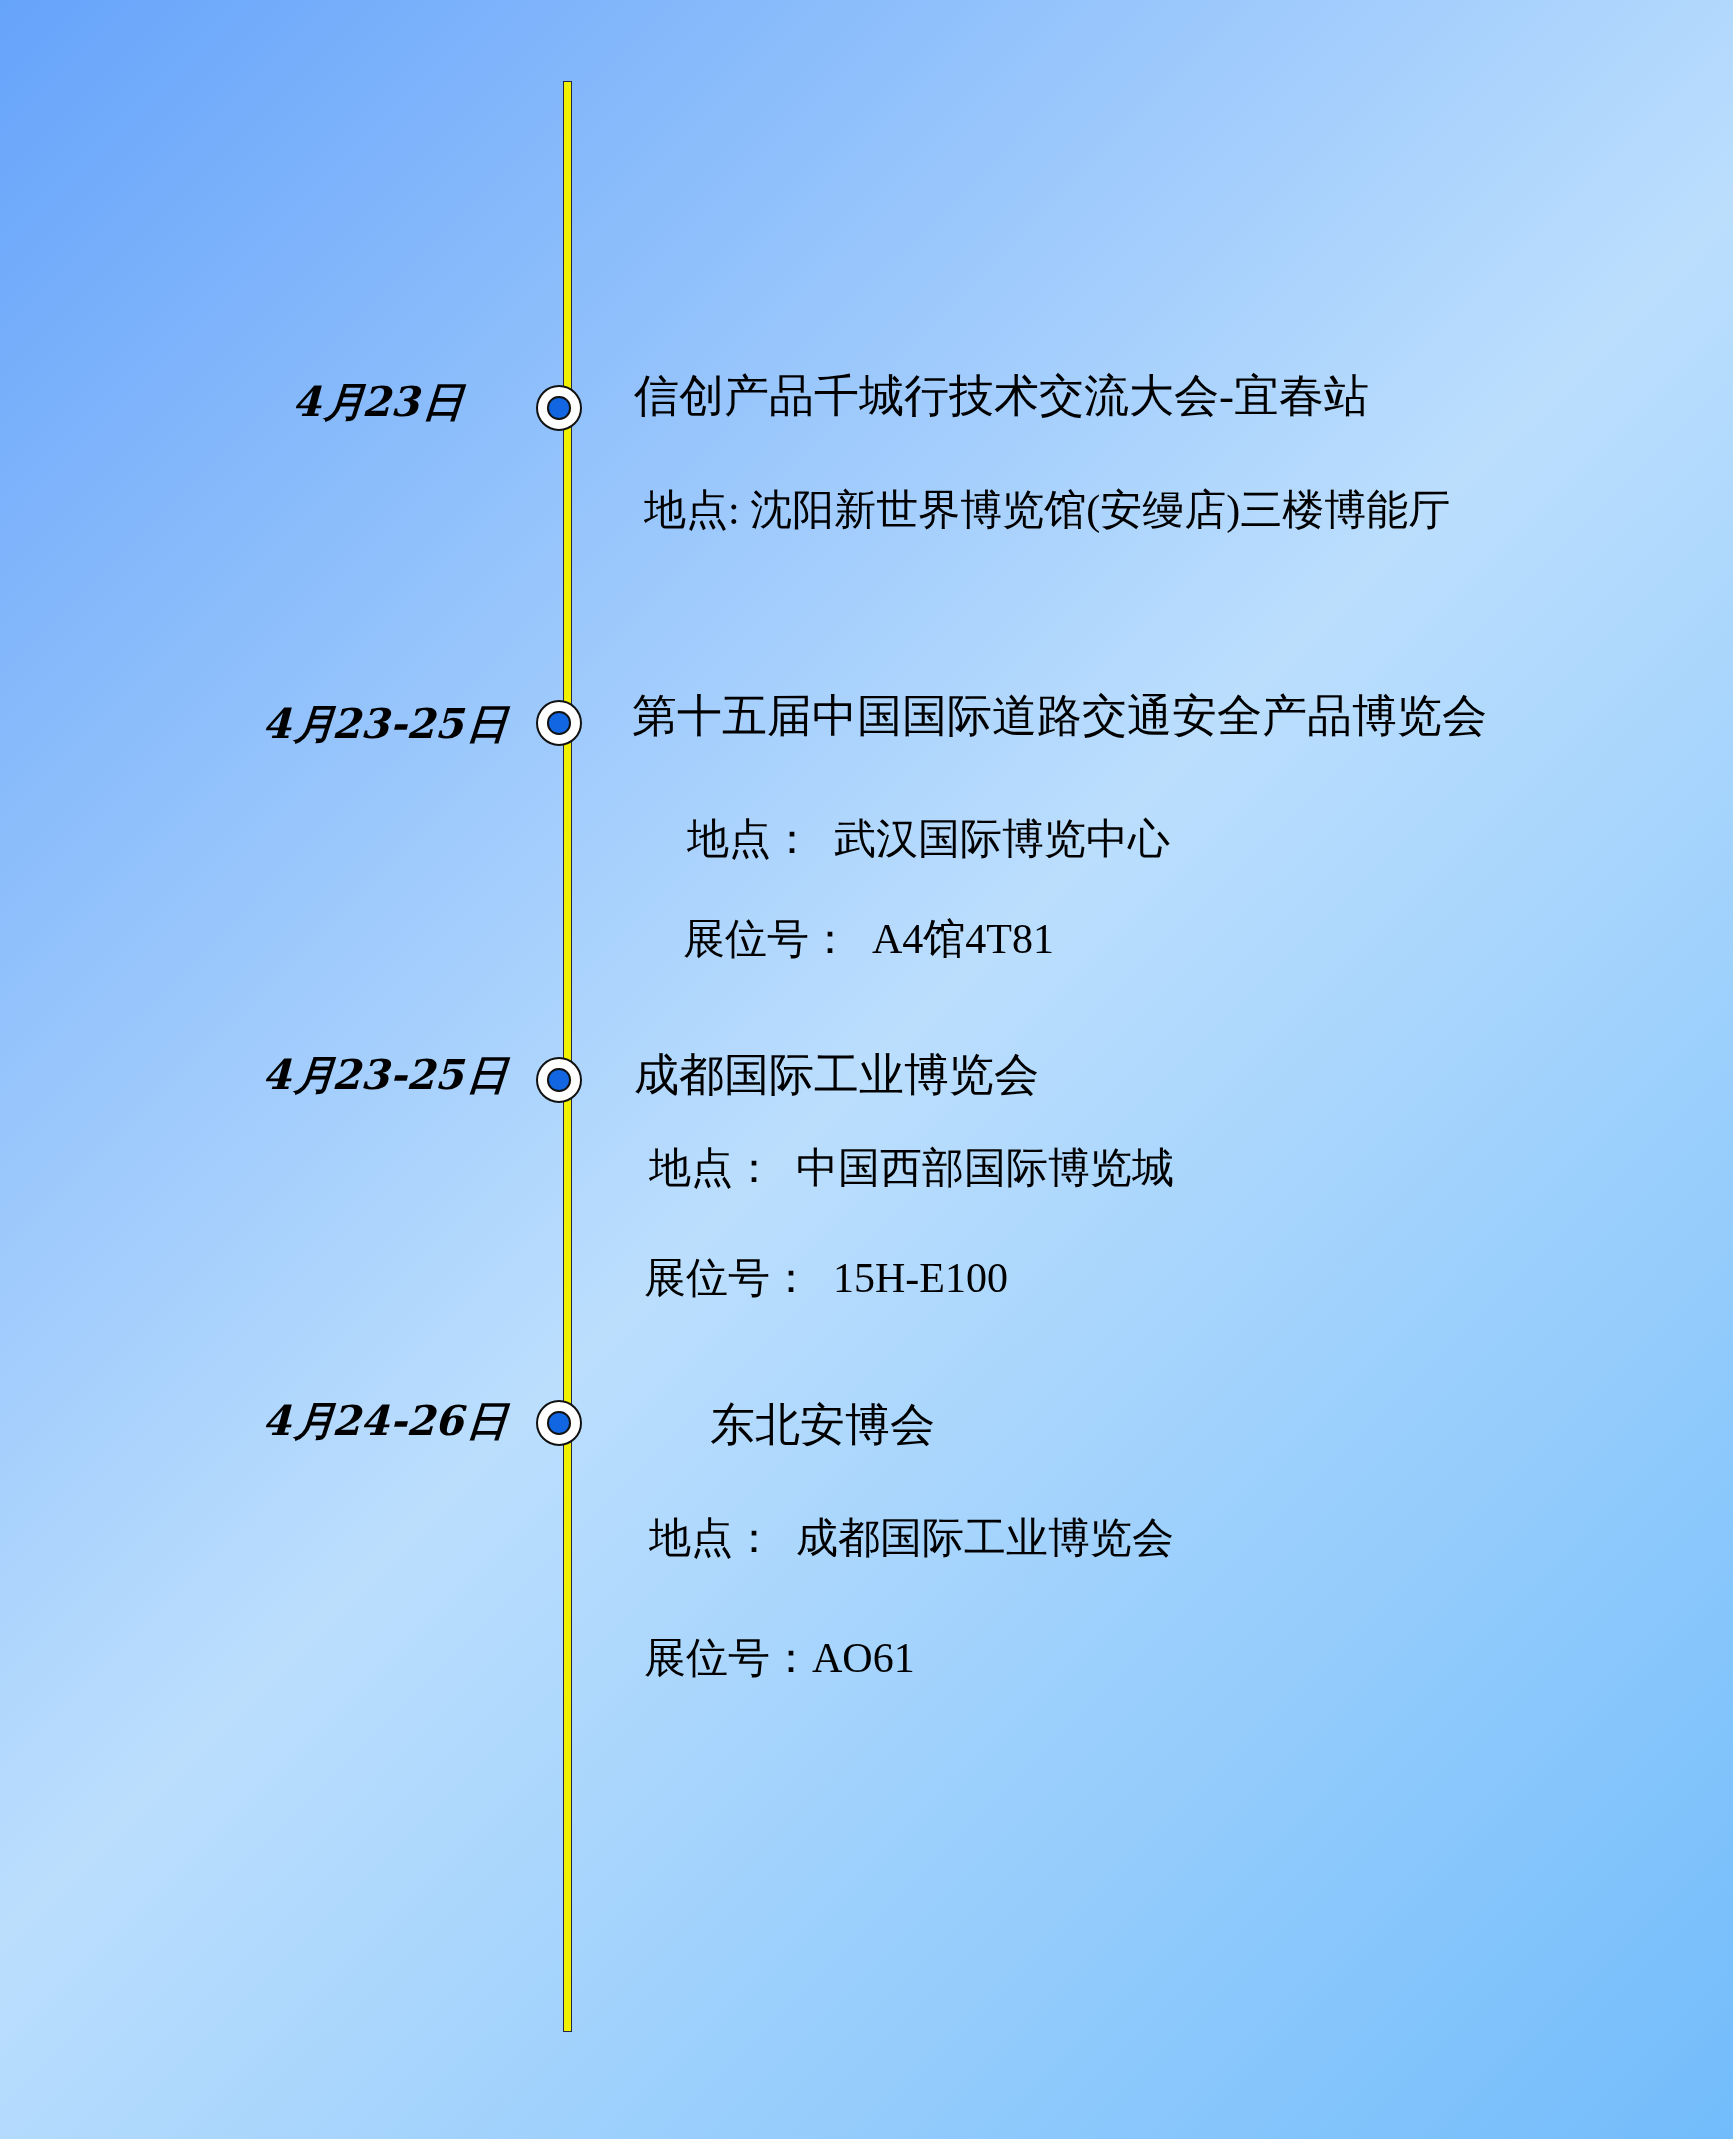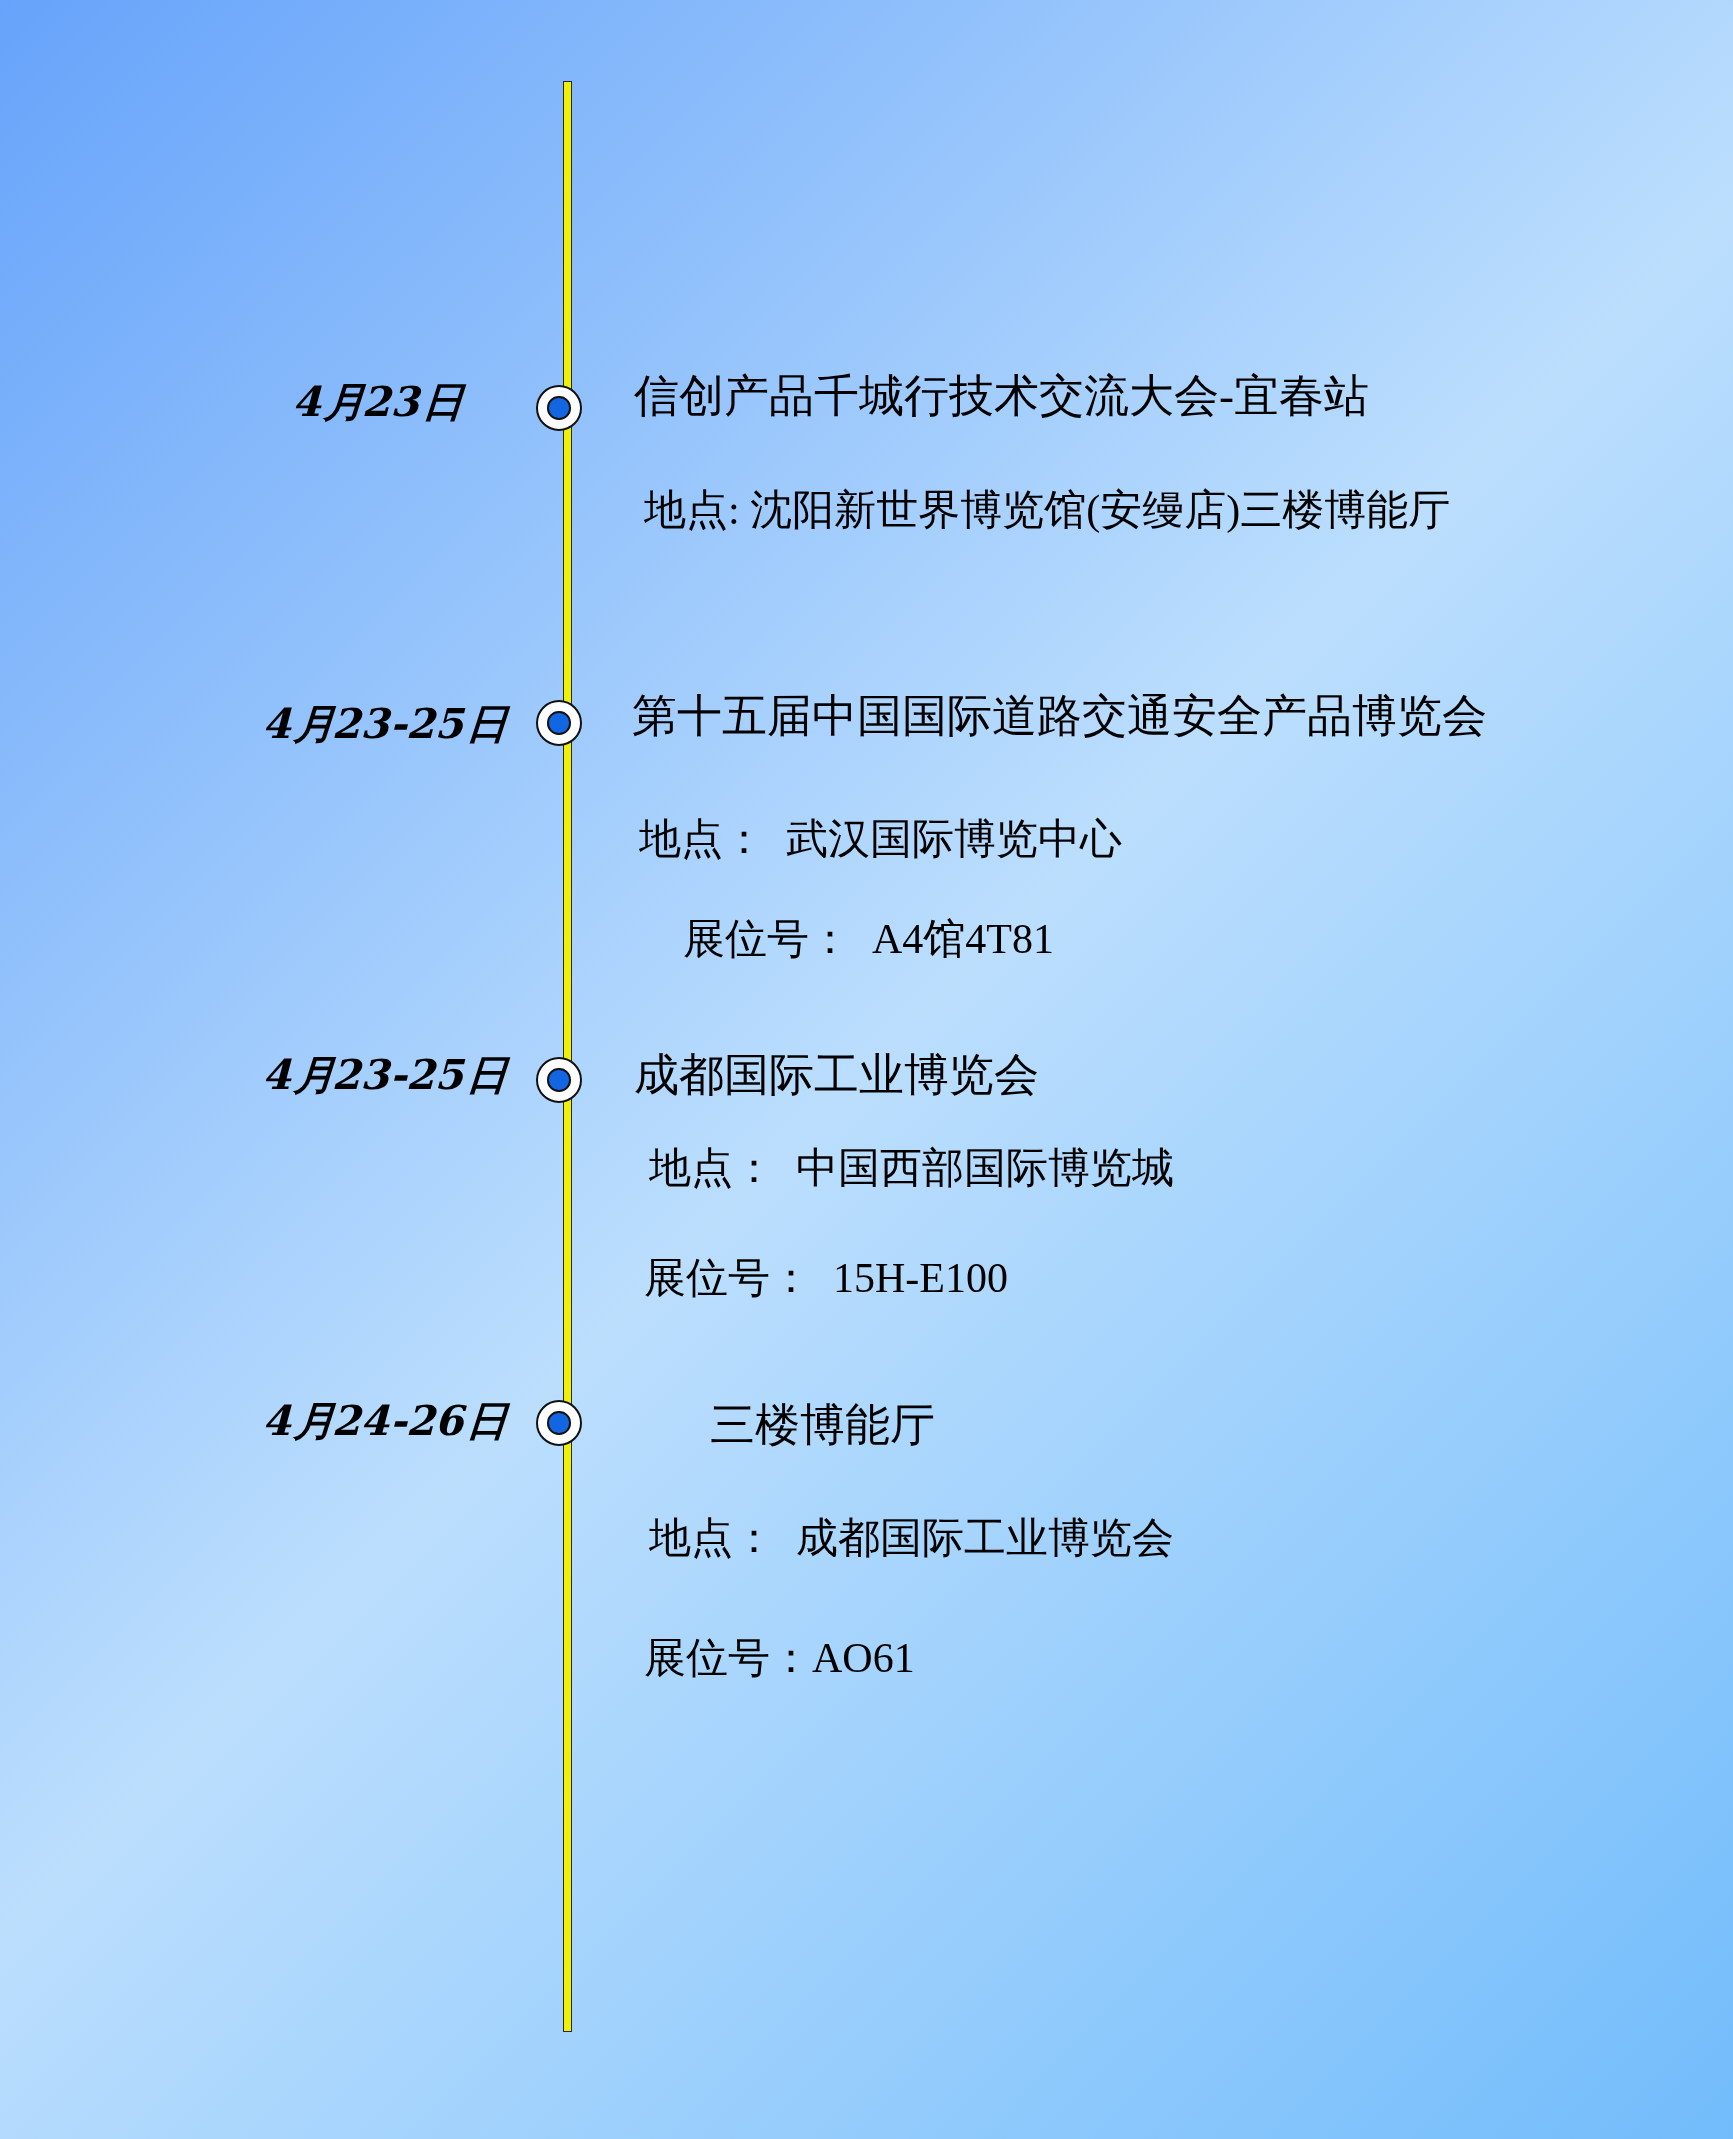--- a/index.html
+++ b/index.html
@@ -49,33 +49,33 @@
   </div>
   <div class="txt date" style="left:296px;top:382px;">4月23日</div>
   <div class="txt title" style="left:634px;top:374px;">信创产品千城行技术交流大会-宜春站</div>
   <div class="txt loc" style="left:644px;top:489px;">地点: 沈阳新世界博览馆(安缦店)三楼博能厅</div>
 
   <div class="tl-node" style="top:700px;">
     <div class="tl-node-dot"></div>
   </div>
   <div class="txt date" style="left:266px;top:704px;">4月23-25日</div>
   <div class="txt title" style="left:632px;top:694px;">第十五届中国国际道路交通安全产品博览会</div>
-  <div class="txt loc" style="left:639px;top:818px;">地点：  武汉国际博览中心</div>
+  <div class="txt loc" style="left:687px;top:818px;">地点：  武汉国际博览中心</div>
   <div class="txt booth" style="left:651px;top:918px;margin-left:32px;">展位号：  A4馆4T81</div>
 
   <div class="tl-node" style="top:1057px;">
     <div class="tl-node-dot"></div>
   </div>
   <div class="txt date" style="left:266px;top:1055px;">4月23-25日</div>
   <div class="txt title" style="left:634px;top:1053px;text-align:center;">成都国际工业博览会</div>
   <div class="txt loc" style="left:649px;top:1147px;">地点：  中国西部国际博览城</div>
   <div class="txt booth" style="left:644px;top:1257px;">展位号：  15H-E100</div>
 
   <div class="tl-node" style="top:1400px;">
     <div class="tl-node-dot"></div>
   </div>
   <div class="txt date" style="left:266px;top:1401px;">4月24-26日</div>
-  <div class="txt title" style="left:710px;top:1403px;">三楼博能厅</div>
+  <div class="txt title" style="left:710px;top:1403px;">东北安博会</div>
   <div class="txt loc" style="left:649px;top:1517px;">地点：  成都国际工业博览会</div>
   <div class="txt booth" style="left:644px;top:1637px;">展位号：AO61</div>
 
 </div>
 
 
 </body></html>

